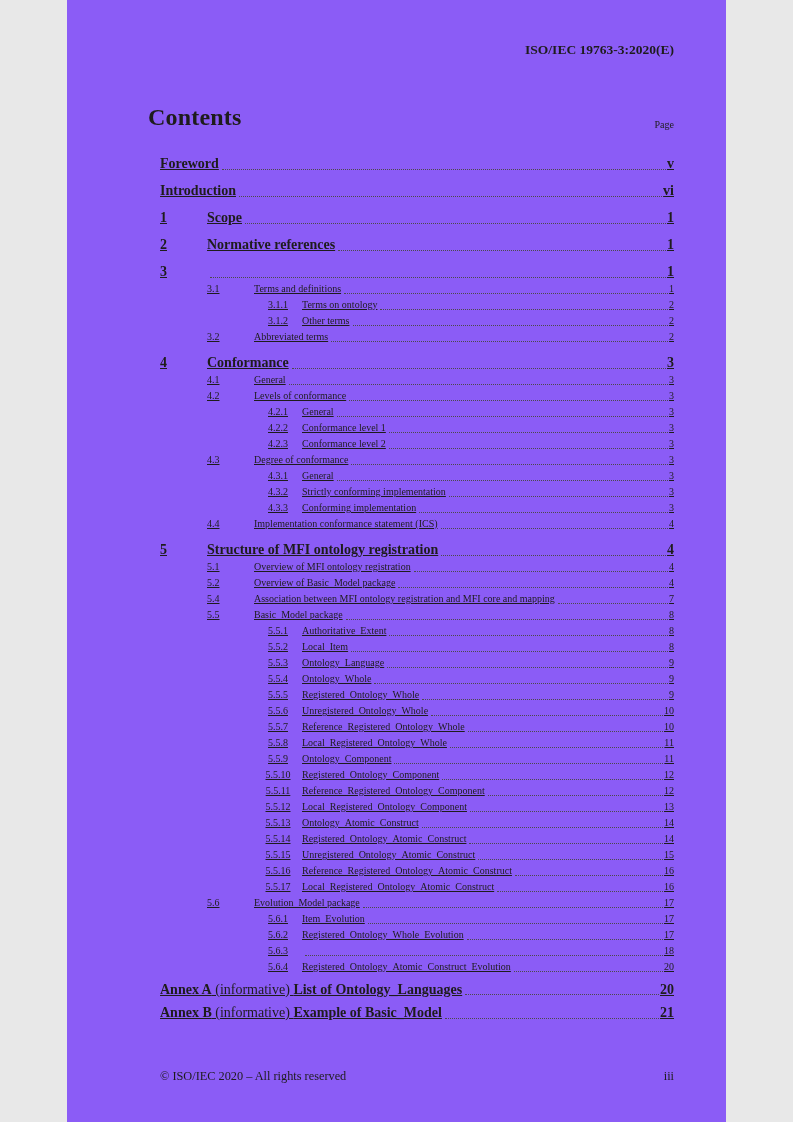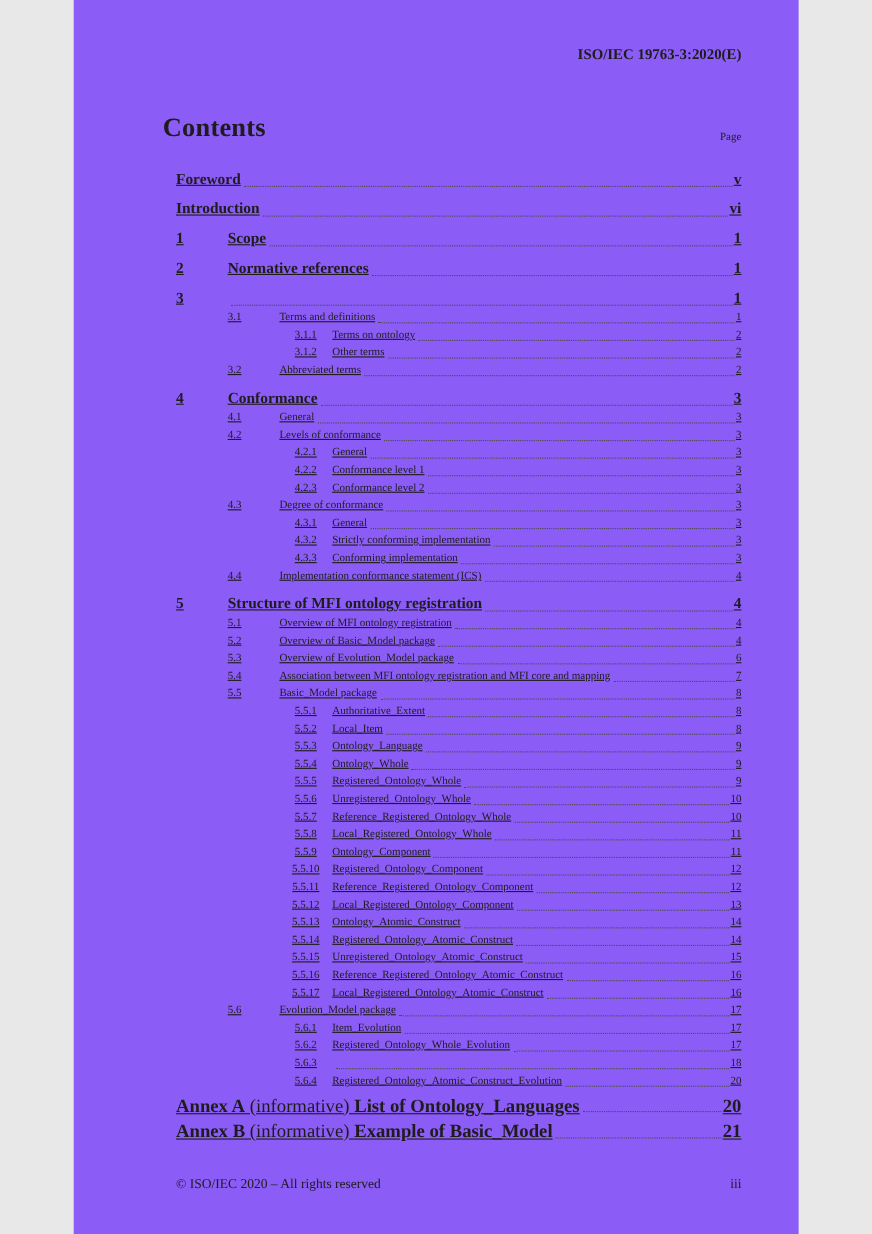--- a/index.html
+++ b/index.html
@@ -34,21 +34,21 @@
     font-weight: bold; font-size: 14px;
     padding-top: 8.5px; line-height: 18.5px;
   }
   .row.l2, .row.l3 {
     font-size: 10px; line-height: 16px;
   }
   .row.l2 { padding-left: 47px; }
   .row.l3 { padding-left: 94px; }
   .row.l3 .num { flex: 0 0 48px; text-align: center; }
   .row.annex {
-    font-size: 17px; padding-top: 5.5px; line-height: 18px;
+    font-size: 14px; padding-top: 5.5px; line-height: 18px;
     font-weight: bold;
   }
   .row.annex .mid { font-weight: normal; }
   .leader {
     flex: 1 1 auto; min-width: 12px;
     border-bottom: 1.3px dotted #4c4a4a;
     margin: 0 1px 3.5px 3px;
   }
   .pg { white-space: nowrap; }
   .footer {
@@ -195,26 +195,20 @@
         <span class="leader"></span>
         <span class="pg">4</span>
       </div>
       <div class="row l2">
         <span class="num">5.2</span>
         <span class="title">Overview of Basic_Model package</span>
         <span class="leader"></span>
         <span class="pg">4</span>
       </div>
       <div class="row l2">
-        <span class="num">5.3</span>
-        <span class="title">Overview of Evolution_Model package</span>
-        <span class="leader"></span>
-        <span class="pg">6</span>
-      </div>
-      <div class="row l2">
         <span class="num">5.4</span>
         <span class="title">Association between MFI ontology registration and MFI core and mapping</span>
         <span class="leader"></span>
         <span class="pg">7</span>
       </div>
       <div class="row l2">
         <span class="num">5.5</span>
         <span class="title">Basic_Model package</span>
         <span class="leader"></span>
         <span class="pg">8</span>

